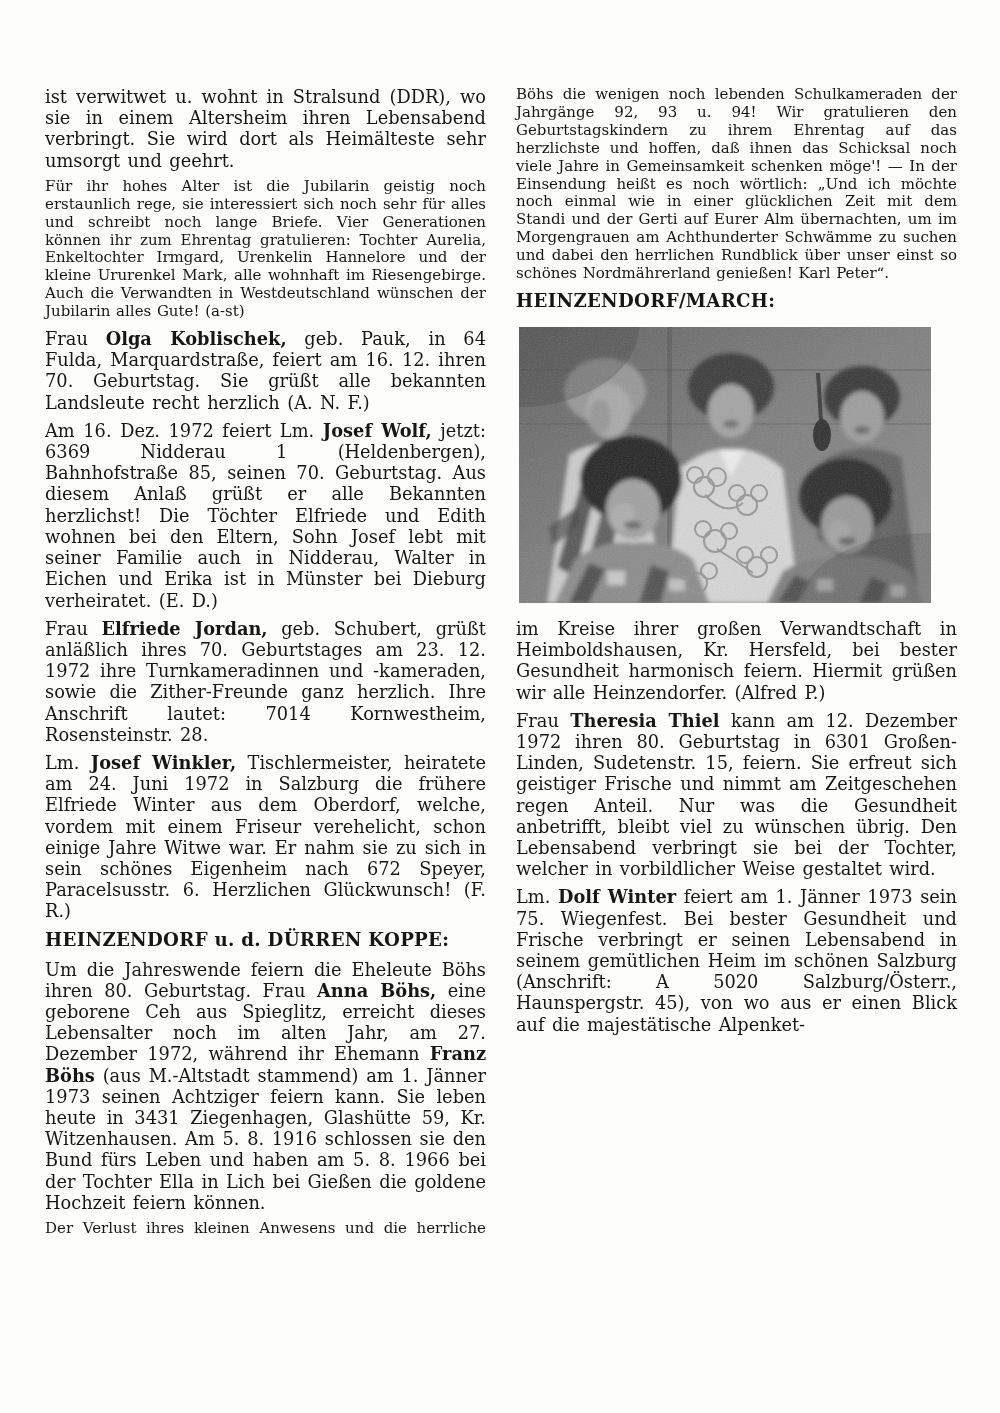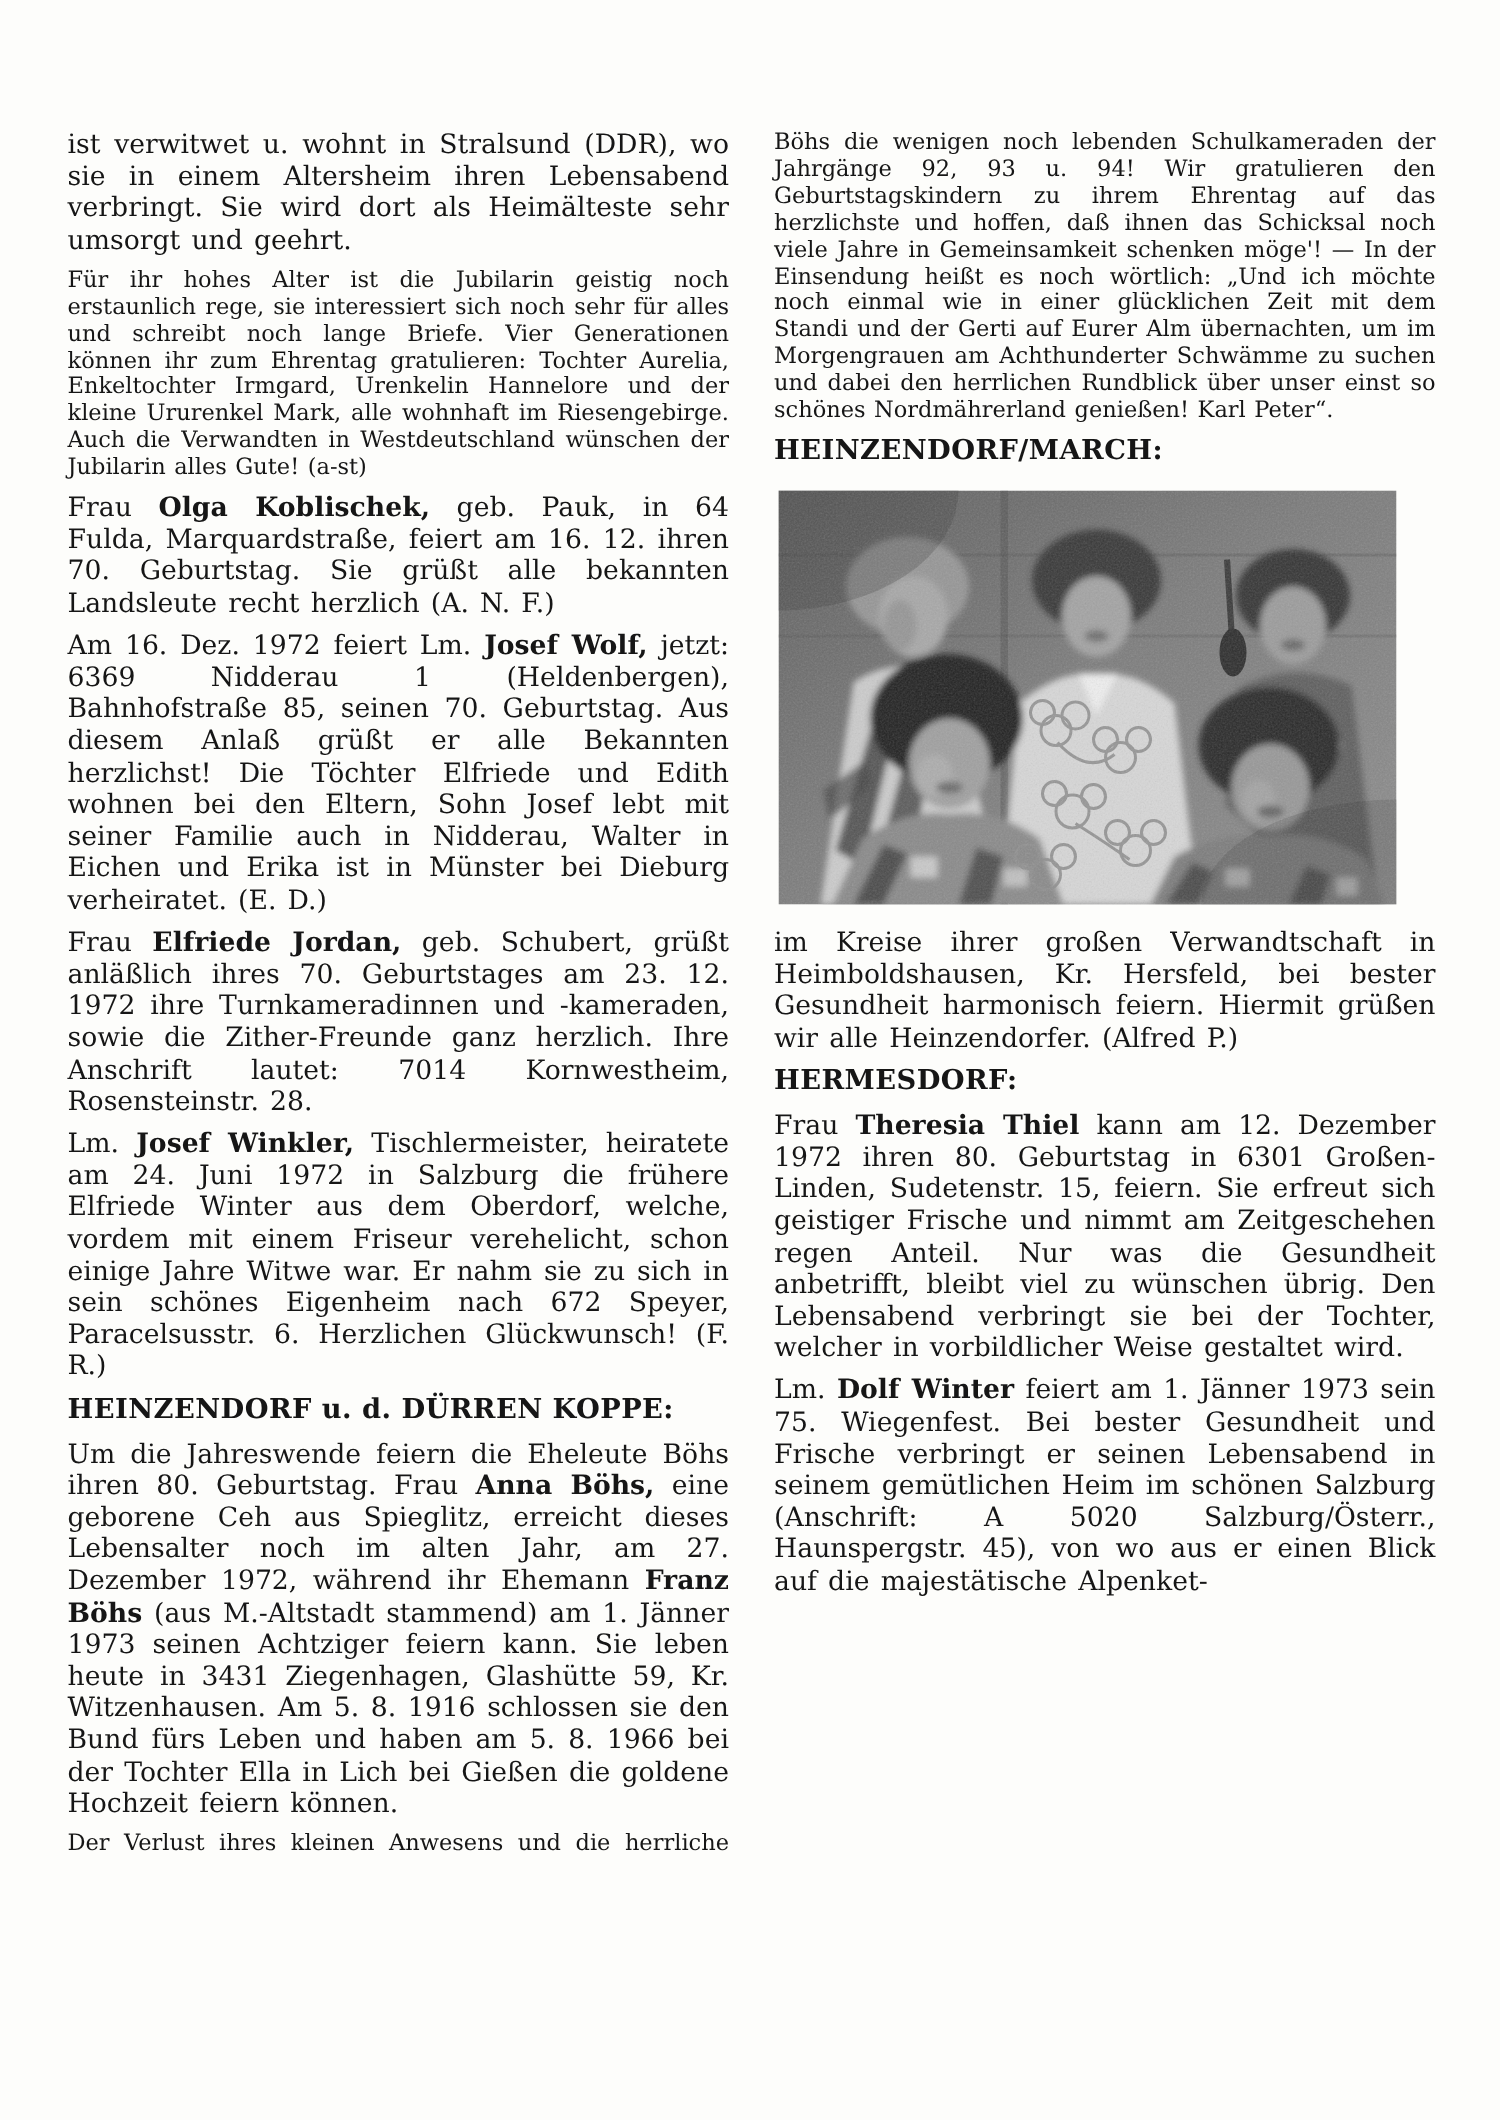--- a/index.html
+++ b/index.html
@@ -134,19 +134,18 @@
               <circle cx="190" cy="244" r="8"></circle>
         <path d="M186,168 Q206,190 224,176"></path>
               <path d="M198,222 Q220,236 234,246"></path>
       </g>
       <ellipse cx="0" cy="0" rx="120" ry="80" fill="#2e2e2e" opacity="0.25"></ellipse>
       <ellipse cx="412" cy="276" rx="130" ry="70" fill="#2e2e2e" opacity="0.18"></ellipse>
       <rect width="412" height="276" filter="url(#grain)" opacity="0.45"></rect>
     </svg>
   </figure>
         <p class="para large"><span>im Kreise ihrer großen Verwandtschaft in Heimboldshausen, Kr. Hersfeld, bei bester Gesundheit harmonisch feiern. Hiermit grüßen wir alle Heinzendorfer. (Alfred P.)</span></p>
-        <h2 class="heading"><b>HERMESDORF:</b></h2>
         <p class="para large"><span>Frau </span><b>Theresia Thiel</b><span> kann am 12. Dezember 1972 ihren 80. Geburtstag in 6301 Großen-Linden, Sudetenstr. 15, feiern. Sie erfreut sich geistiger Frische und nimmt am Zeitgeschehen regen Anteil. Nur was die Gesundheit anbetrifft, bleibt viel zu wünschen übrig. Den Lebensabend verbringt sie bei der Tochter, welcher in vorbildlicher Weise gestaltet wird.</span></p>
         <p class="para large"><span>Lm. </span><b>Dolf Winter</b><span> feiert am 1. Jänner 1973 sein 75. Wiegenfest. Bei bester Gesundheit und Frische verbringt er seinen Lebensabend in seinem gemütlichen Heim im schönen Salzburg (Anschrift: A 5020 Salzburg/Österr., Haunspergstr. 45), von wo aus er einen Blick auf die majestätische Alpenket-</span></p>
       </div>
   </div>
   <div class="pagenum">508</div>
 </div>
 
 </body></html>

